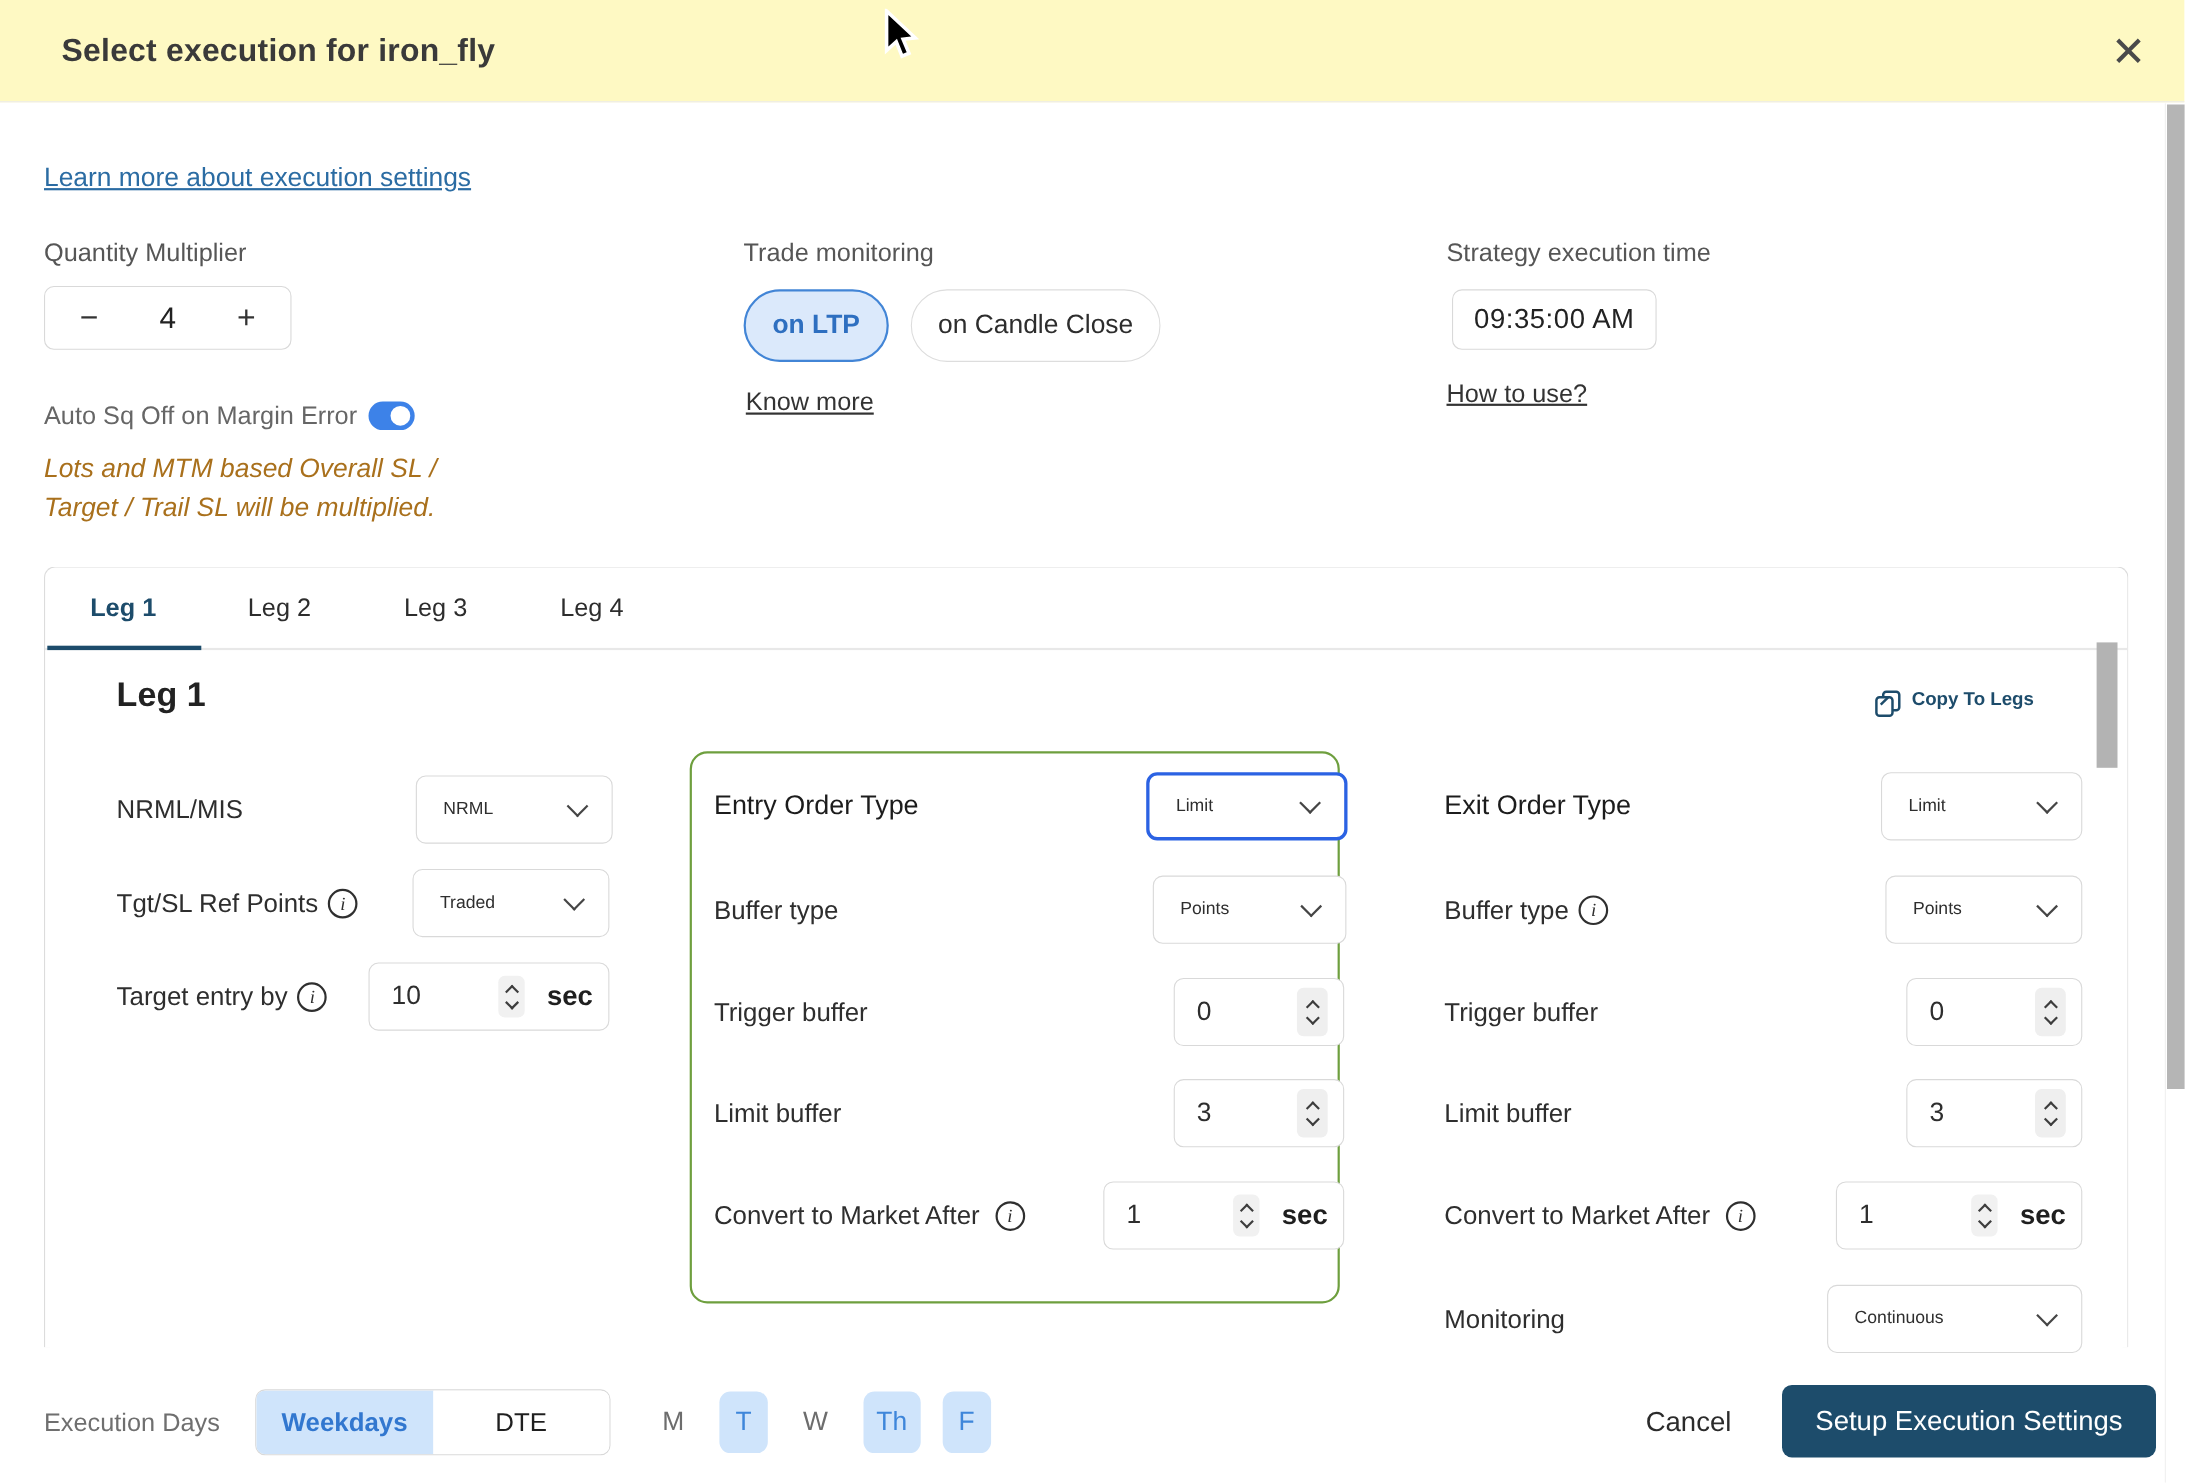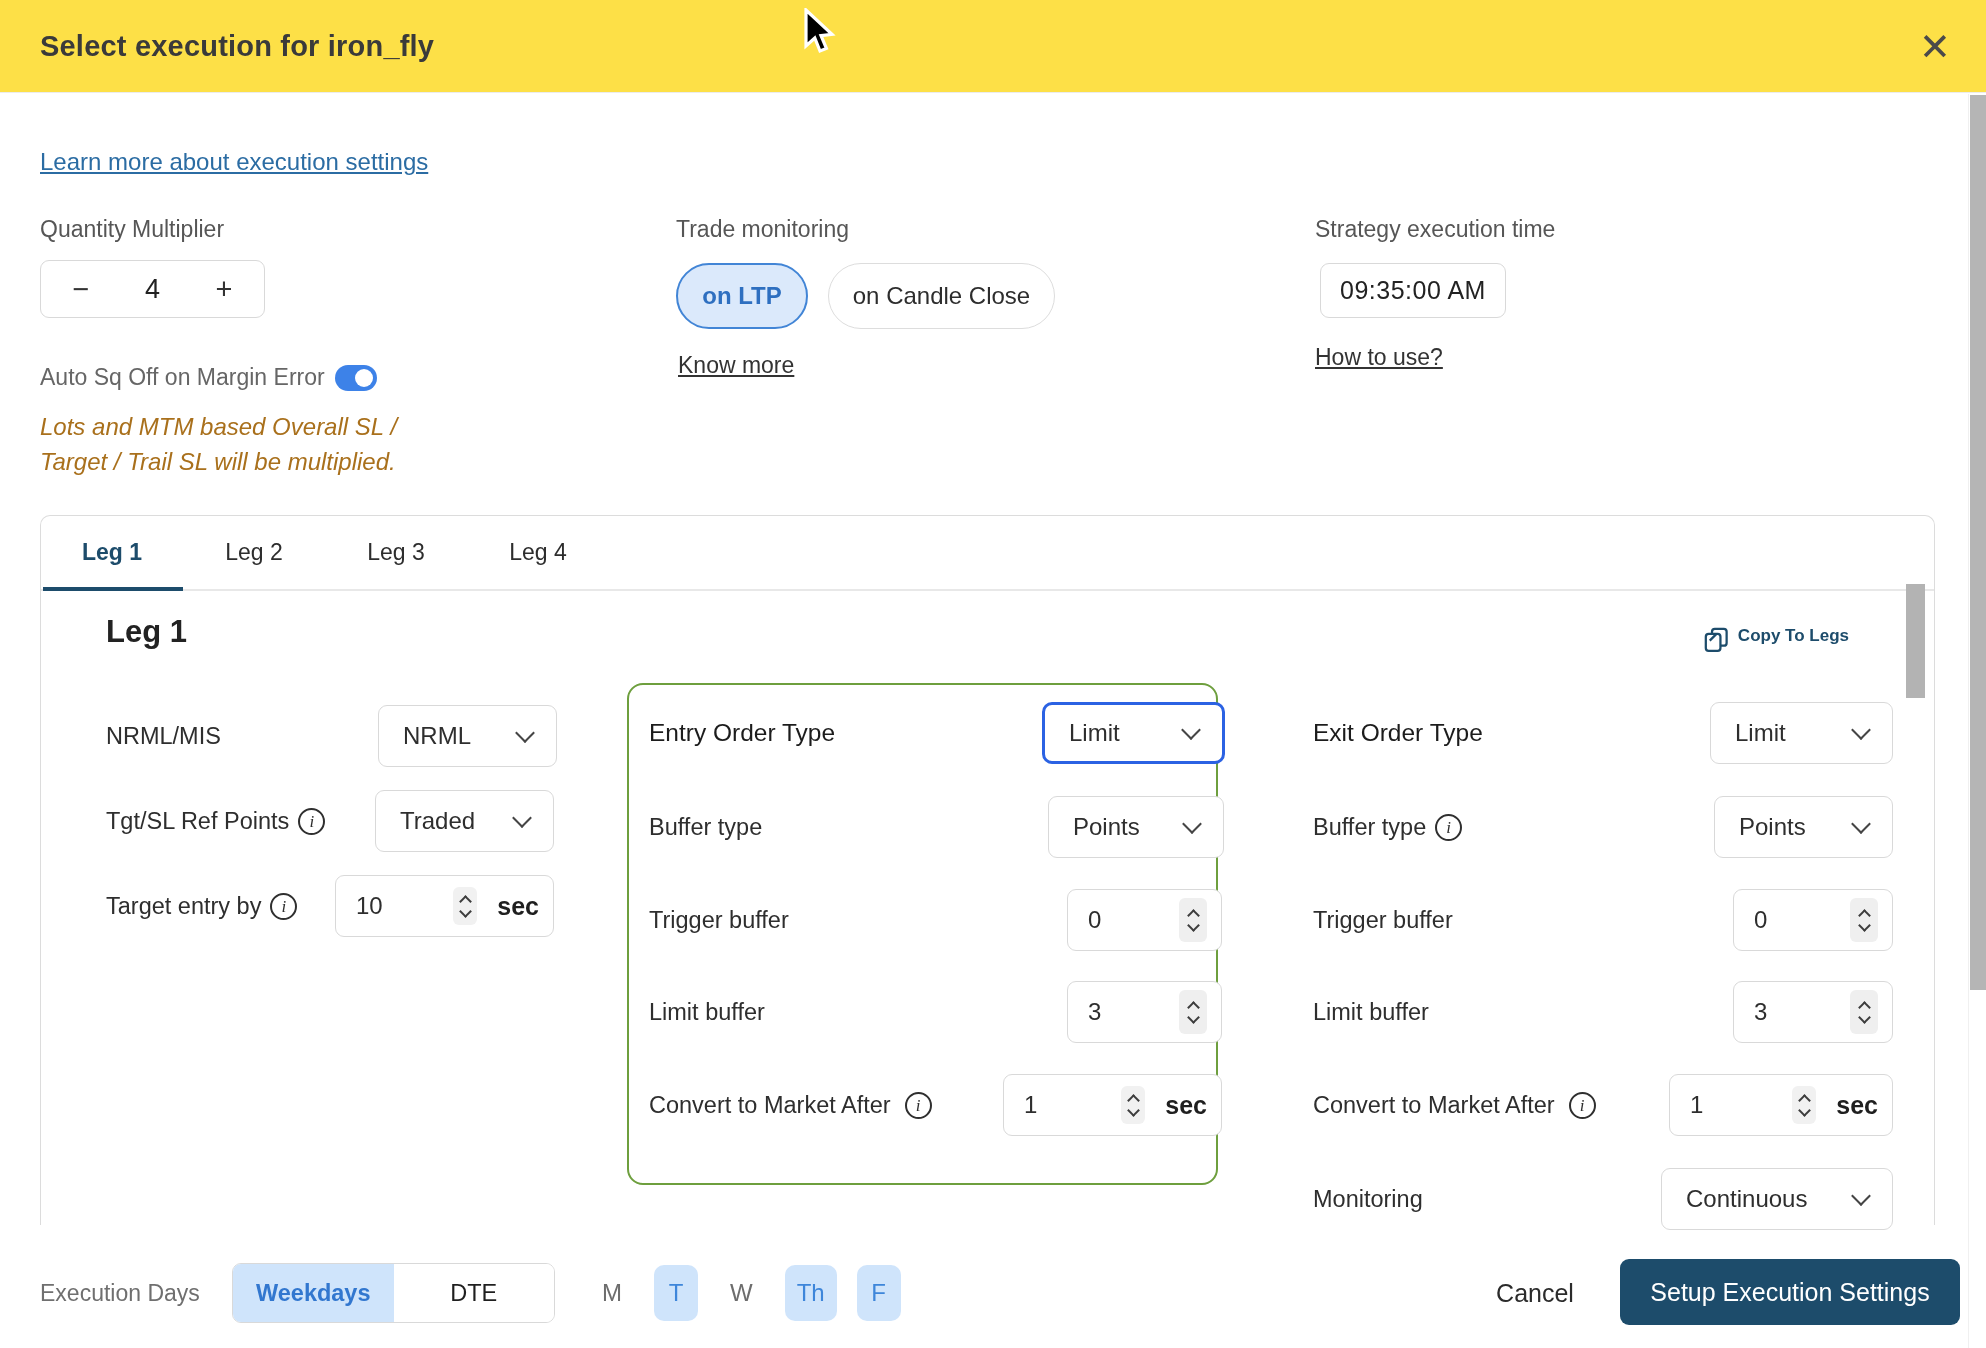--- a/index.html
+++ b/index.html
@@ -6,42 +6,42 @@
     --navy:#1d4c6b; --blue:#2e6fc0; --blue-border:#4285d6; --blue-bg:#dbe9fb;
     --chip-bg:#cfe4fb; --chip-text:#3e86da; --link-blue:#2b6ca3; --green:#6e9f3e;
     --brown:#a9701c; --focus-blue:#2b62e3; --toggle-blue:#3d82e8;
   }
   *{box-sizing:border-box;margin:0;padding:0}
   html,body{width:1986px;height:1348px}
   body{font-family:"Liberation Sans","DejaVu Sans",sans-serif;background:#fff;color:#333;overflow:hidden;position:relative}
   .abs{position:absolute}
 
   
-  .modal-header{left:0;top:0;width:1986px;height:93px;background:#fde047;border-bottom:1px solid #ececec;display:flex;align-items:center;padding:0 40px}
+  .modal-header{left:0;top:0;width:1986px;height:93px;background:#fef9c3;border-bottom:1px solid #ececec;display:flex;align-items:center;padding:0 56px}
   .modal-title{font-size:29px;font-weight:bold;color:#3a3a3a;letter-spacing:.2px}
   .close-btn{position:absolute;right:28px;top:24px;width:46px;height:46px;display:flex;align-items:center;justify-content:center;font-size:38px;color:#4a4a4a;cursor:pointer;font-weight:300}
 
   
   .link-blue{color:var(--link-blue);text-decoration:underline;font-size:24px;cursor:pointer}
   .link-dark{color:#333;text-decoration:underline;font-size:23px;cursor:pointer}
   .sec-label{font-size:23px;color:#565656}
 
   
   .box{border:1px solid #d9d9d9;border-radius:9px;background:#fff;display:flex;align-items:center}
   .stepper{justify-content:space-between;padding:0 22px;font-size:27px;color:#222}
   .stepper .sbtn{font-size:29px;color:#333;cursor:pointer;width:36px;text-align:center}
   .pill{border-radius:999px;height:66px;display:flex;align-items:center;justify-content:center;font-size:24px;cursor:pointer}
   .pill.sel{background:var(--blue-bg);border:2px solid var(--blue-border);color:var(--blue);font-weight:bold}
   .pill.unsel{background:#fff;border:1px solid #ddd;color:#2d2d2d}
   .toggle{width:42px;height:26px;border-radius:13px;background:var(--toggle-blue);position:relative;display:inline-block;cursor:pointer;vertical-align:middle;margin-left:10px}
   .toggle .knob{position:absolute;right:4px;top:4px;width:18px;height:18px;border-radius:50%;background:#fff}
   .note{font-style:italic;color:var(--brown);font-size:24px;line-height:1.45}
 
   .chev{width:14px;height:14px;border-right:2.6px solid #454545;border-bottom:2.6px solid #454545;transform:rotate(45deg);margin-top:-7px;flex:none}
-  .select{justify-content:space-between;padding:0 24px;font-size:24px;color:#2e2e2e;cursor:pointer;height:62px}
+  .select{justify-content:space-between;padding:0 24px;font-size:16px;color:#2e2e2e;cursor:pointer;height:62px}
   .numbox{justify-content:space-between;padding:0 14px 0 20px;font-size:24px;color:#2e2e2e;height:62px}
   .spin{width:28px;height:44px;background:#efefef;border-radius:6px;display:flex;flex-direction:column;align-items:center;justify-content:center;gap:5px;cursor:pointer;flex:none}
   .spin i{display:block;width:9px;height:9px;border-right:2.2px solid #3d3d3d;border-bottom:2.2px solid #3d3d3d}
   .spin .up{transform:rotate(-135deg);margin-bottom:-2px}
   .spin .dn{transform:rotate(45deg);margin-top:-2px}
   .spin.sm{width:24px;height:38px;background:#f1f1f1}
   .unit{font-size:25px;font-weight:bold;color:#1f1f1f;margin-left:20px}
 
   .info{width:27px;height:27px;border:2px solid #2f2f2f;border-radius:50%;display:inline-flex;align-items:center;justify-content:center;margin-left:9px;flex:none;cursor:pointer}
   .info::after{content:"i";font-family:"Liberation Serif",serif;font-style:italic;font-size:17px;color:#2f2f2f;line-height:1}

